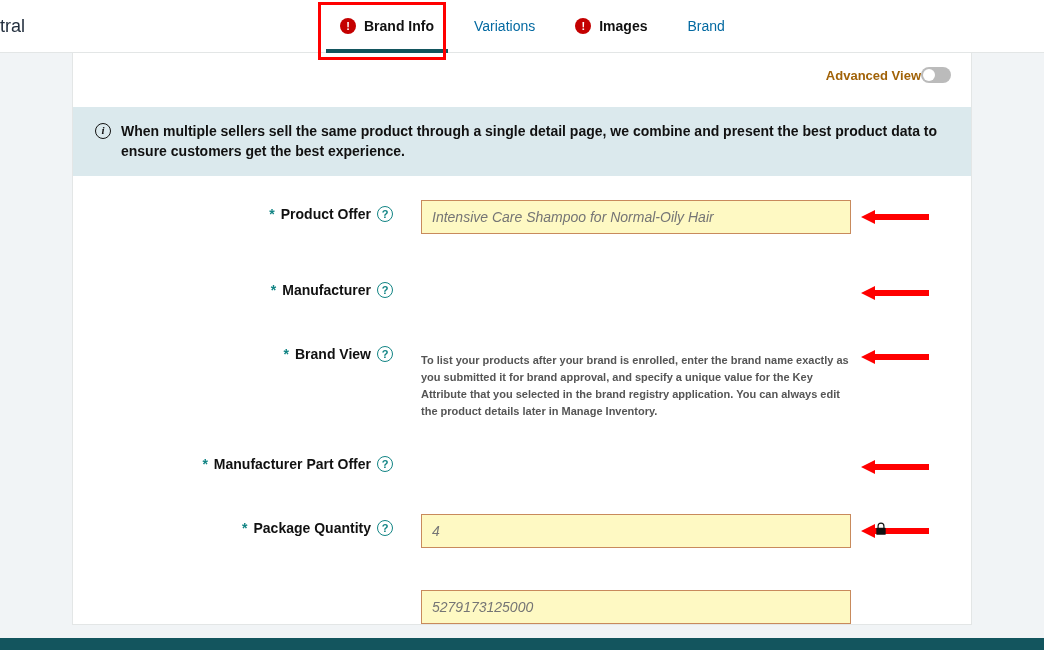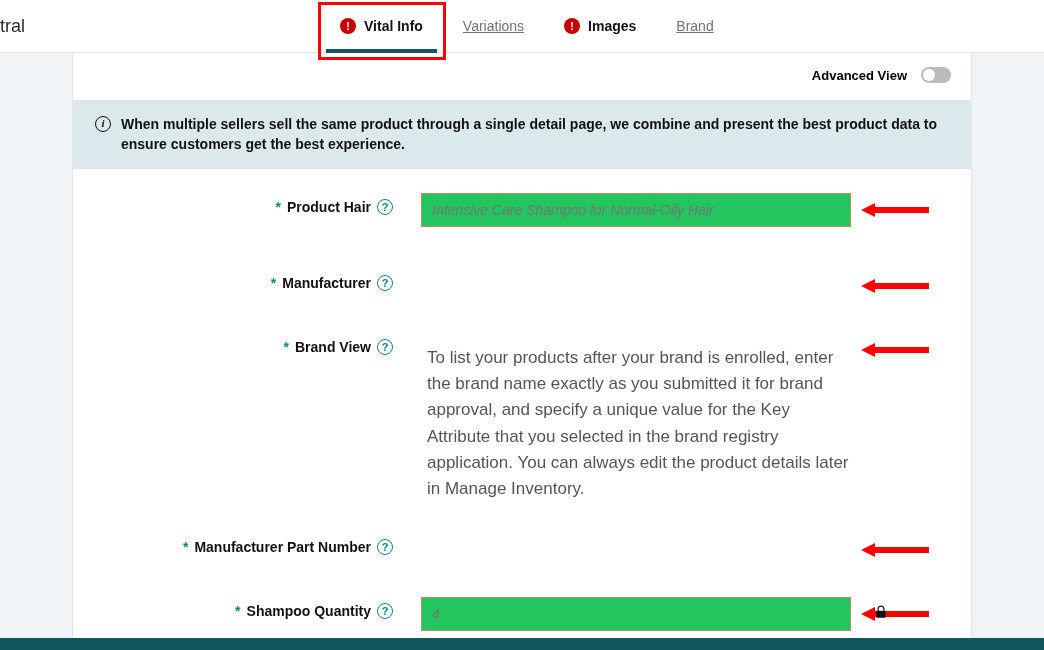--- a/index.html
+++ b/index.html
@@ -40,21 +40,21 @@
     align-items: center;
     gap: 8px;
     padding: 0 20px;
     height: 53px;
     font-size: 14px;
     color: #111;
     font-weight: 700;
     cursor: pointer;
     position: relative;
   }
-  .tab.inactive { font-weight: 400; color: #737373; text-decoration: underline; }
+  .tab.inactive { font-weight: 400; color: #0369a1; }
   .tab.active {
     color: #111;
   }
   .tab.active::after {
     content: "";
     position: absolute;
     left: 6px;
     right: 6px;
     bottom: 0;
     height: 4px;
@@ -82,25 +82,25 @@
     margin: 0 auto;
     width: 900px;
     background: #fff;
     border: 1px solid #e3e6e6;
     border-top: none;
   }
   .adv-row {
     display: flex;
     justify-content: flex-end;
     align-items: center;
-    padding: 14px 20px 17px;
-    gap: 14px;
+    padding: 14px 20px 24px;
+    gap: 0;
     font-size: 13px;
     font-weight: 700;
-    color: #000000;
+    color: #a16207;
   }
   .toggle {
     width: 30px; height: 16px;
     background: #bbb;
     border-radius: 8px;
     position: relative;
   }
   .toggle::after {
     content: "";
     position: absolute;
@@ -168,29 +168,28 @@
     margin-left: 28px;
   }
   .field-input {
     width: 100%;
     height: 34px;
     border: 1px solid #c88a5c;
     padding: 0 10px;
     font-size: 14px;
     font-style: italic;
     color: #555;
-    background: #22c55e;
+    background: #fef9c3;
   }
   .helper-text {
-    font-size: 17px;
+    font-size: 11px;
     color: #555;
     line-height: 1.55;
     margin-top: 12px;
-    font-weight: 400;
-    margin-left: 6px;
+    font-weight: 700;
   }
   .arrow {
     position: absolute;
     width: 68px;
     height: 14px;
     pointer-events: none;
   }
   .arrow svg { width: 100%; height: 100%; }
   .lock-icon {
     position: absolute;
@@ -209,21 +208,21 @@
   }
 </style>
 </head>
 <body>
 
 <div class="topbar">
   <div class="logo-frag">ntral</div>
   <div class="tabs-wrap">
     <div class="tab active">
       <span class="alert-icon">!</span>
-      <span>Vital Info</span>
+      <span>Brand Info</span>
     </div>
     <div class="tab inactive">
       <span>Variations</span>
     </div>
     <div class="tab">
       <span class="alert-icon">!</span>
       <span>Images</span>
     </div>
     <div class="tab inactive">
       <span>Brand</span>
@@ -241,21 +240,21 @@
   <div class="info-bar">
     <span class="info-icon">i</span>
     <span>When multiple sellers sell the same product through a single detail page, we combine and present the best product data to ensure customers get the best experience.</span>
   </div>
 
   <div class="form-area">
 
     <div class="field-row">
       <div class="label-col">
         <span class="req-star">*</span>
-        <span>Product Hair</span>
+        <span>Product Offer</span>
         <span class="help-icon">?</span>
       </div>
       <div class="input-col">
         <input class="field-input" type="text" placeholder="Intensive Care Shampoo for Normal-Oily Hair" style="">
       </div>
       <div class="arrow" style="left:748px;top:10px;">
         <svg viewBox="0 0 68 14">
             <polygon points="0,7 14,0 14,4 68,4 68,10 14,10 14,14" fill="#ff0000"></polygon>
           </svg>
       </div>
@@ -286,34 +285,34 @@
       <div class="arrow" style="left:748px;top:10px;">
         <svg viewBox="0 0 68 14">
             <polygon points="0,7 14,0 14,4 68,4 68,10 14,10 14,14" fill="#ff0000"></polygon>
           </svg>
       </div>
     </div>
 
     <div class="field-row">
       <div class="label-col">
         <span class="req-star">*</span>
-        <span>Manufacturer Part Number</span>
+        <span>Manufacturer Part Offer</span>
         <span class="help-icon">?</span>
       </div>
       <div class="arrow" style="left:748px;top:10px;">
         <svg viewBox="0 0 68 14">
             <polygon points="0,7 14,0 14,4 68,4 68,10 14,10 14,14" fill="#ff0000"></polygon>
           </svg>
       </div>
     </div>
 
     <div class="field-row">
       <div class="label-col">
         <span class="req-star">*</span>
-        <span>Shampoo Quantity</span>
+        <span>Package Quantity</span>
         <span class="help-icon">?</span>
       </div>
       <div class="input-col">
         <input class="field-input" type="text" placeholder="4" style="">
       </div>
       <div class="arrow" style="left:748px;top:10px;">
         <svg viewBox="0 0 68 14">
             <polygon points="0,7 14,0 14,4 68,4 68,10 14,10 14,14" fill="#ff0000"></polygon>
           </svg>
       </div>

